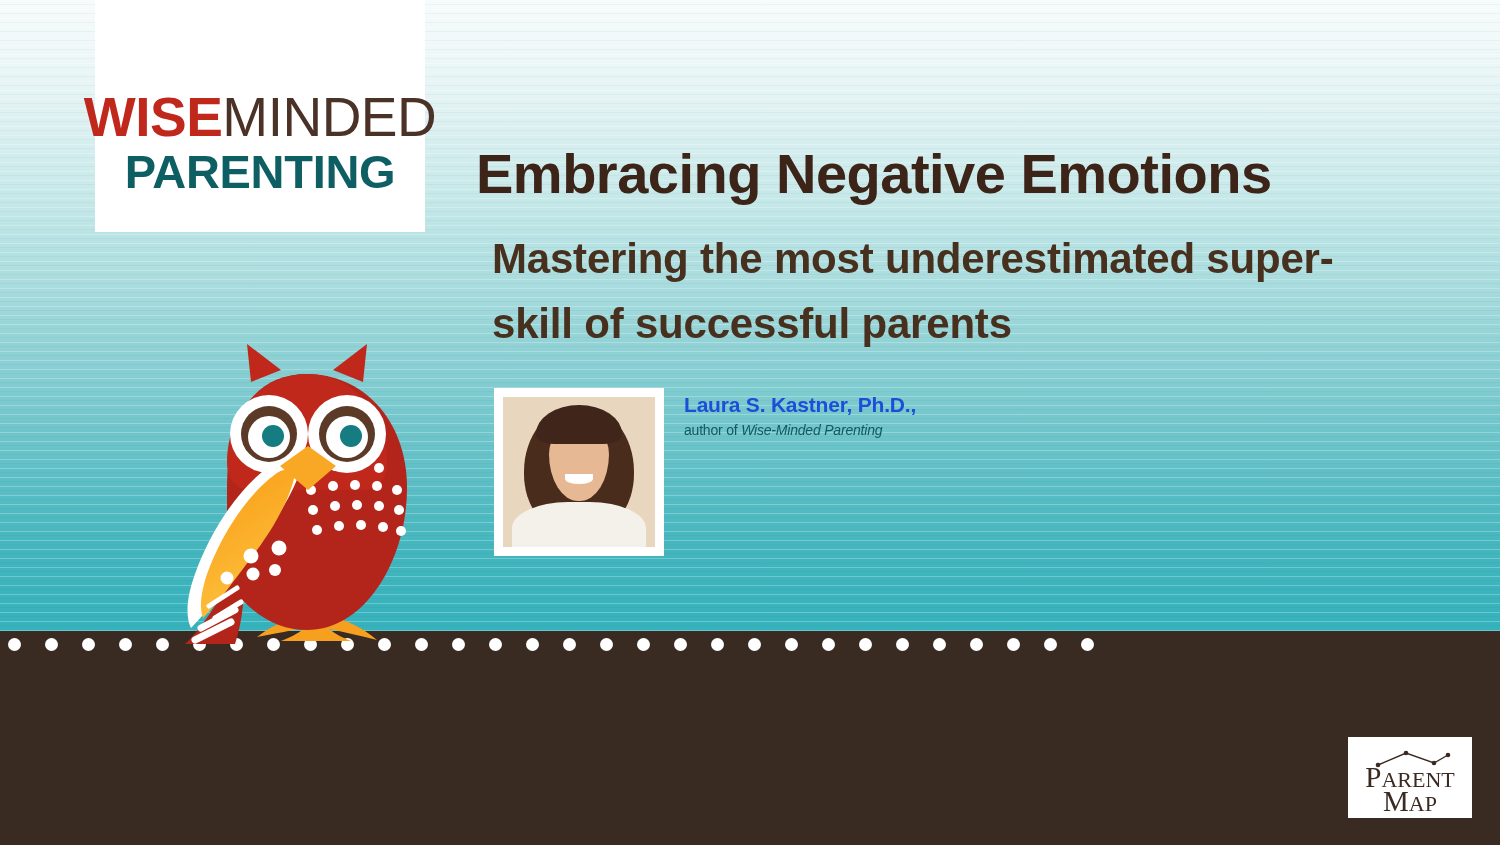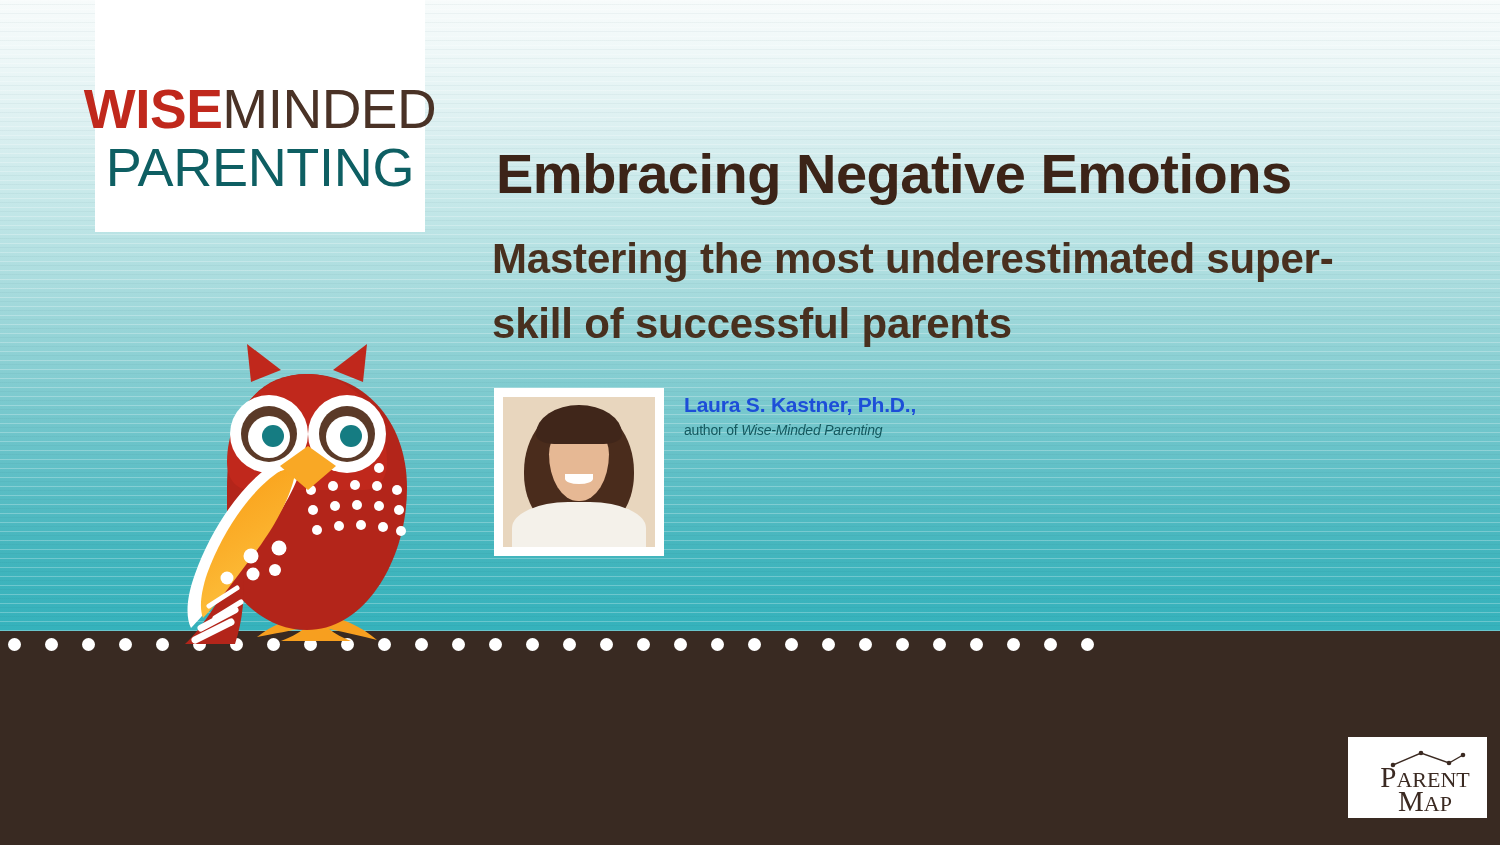--- a/index.html
+++ b/index.html
@@ -102,33 +102,33 @@
   }
   .logo-wise {
     font-weight: bold;
     color: #C0281C;
   }
   .logo-minded {
     font-weight: 300;
     color: #4A3226;
   }
   .logo-line2 {
-    font-size: 54px;
-    font-weight: normal;
+    font-size: 47px;
+    font-weight: bold;
     color: #0E5F63;
     letter-spacing: -0.3px;
     line-height: 1.05;
     margin-top: 2px;
     white-space: nowrap;
   }
 
   
   .title {
     position: absolute;
-    left: 496px; top: 143px;
+    left: 476px; top: 143px;
     font-size: 56px;
     font-weight: bold;
     color: #3C2418;
     letter-spacing: -0.5px;
     white-space: nowrap;
     line-height: 1.1;
   }
   .subtitle {
     position: absolute;
     left: 492px; top: 226px;
@@ -225,21 +225,20 @@
   
   .pm-logo {
     position: absolute;
     left: 1348px; top: 737px;
     width: 124px;
     height: 81px;
     background: #ffffff;
     display: flex;
     align-items: center;
     justify-content: center;
-    padding-left: 15px;
   }
 </style>
 </head>
 <body>
 
 <div id="slide">
 
   <div class="bg-gradient"></div>
   <div class="bg-lines"></div>
 

